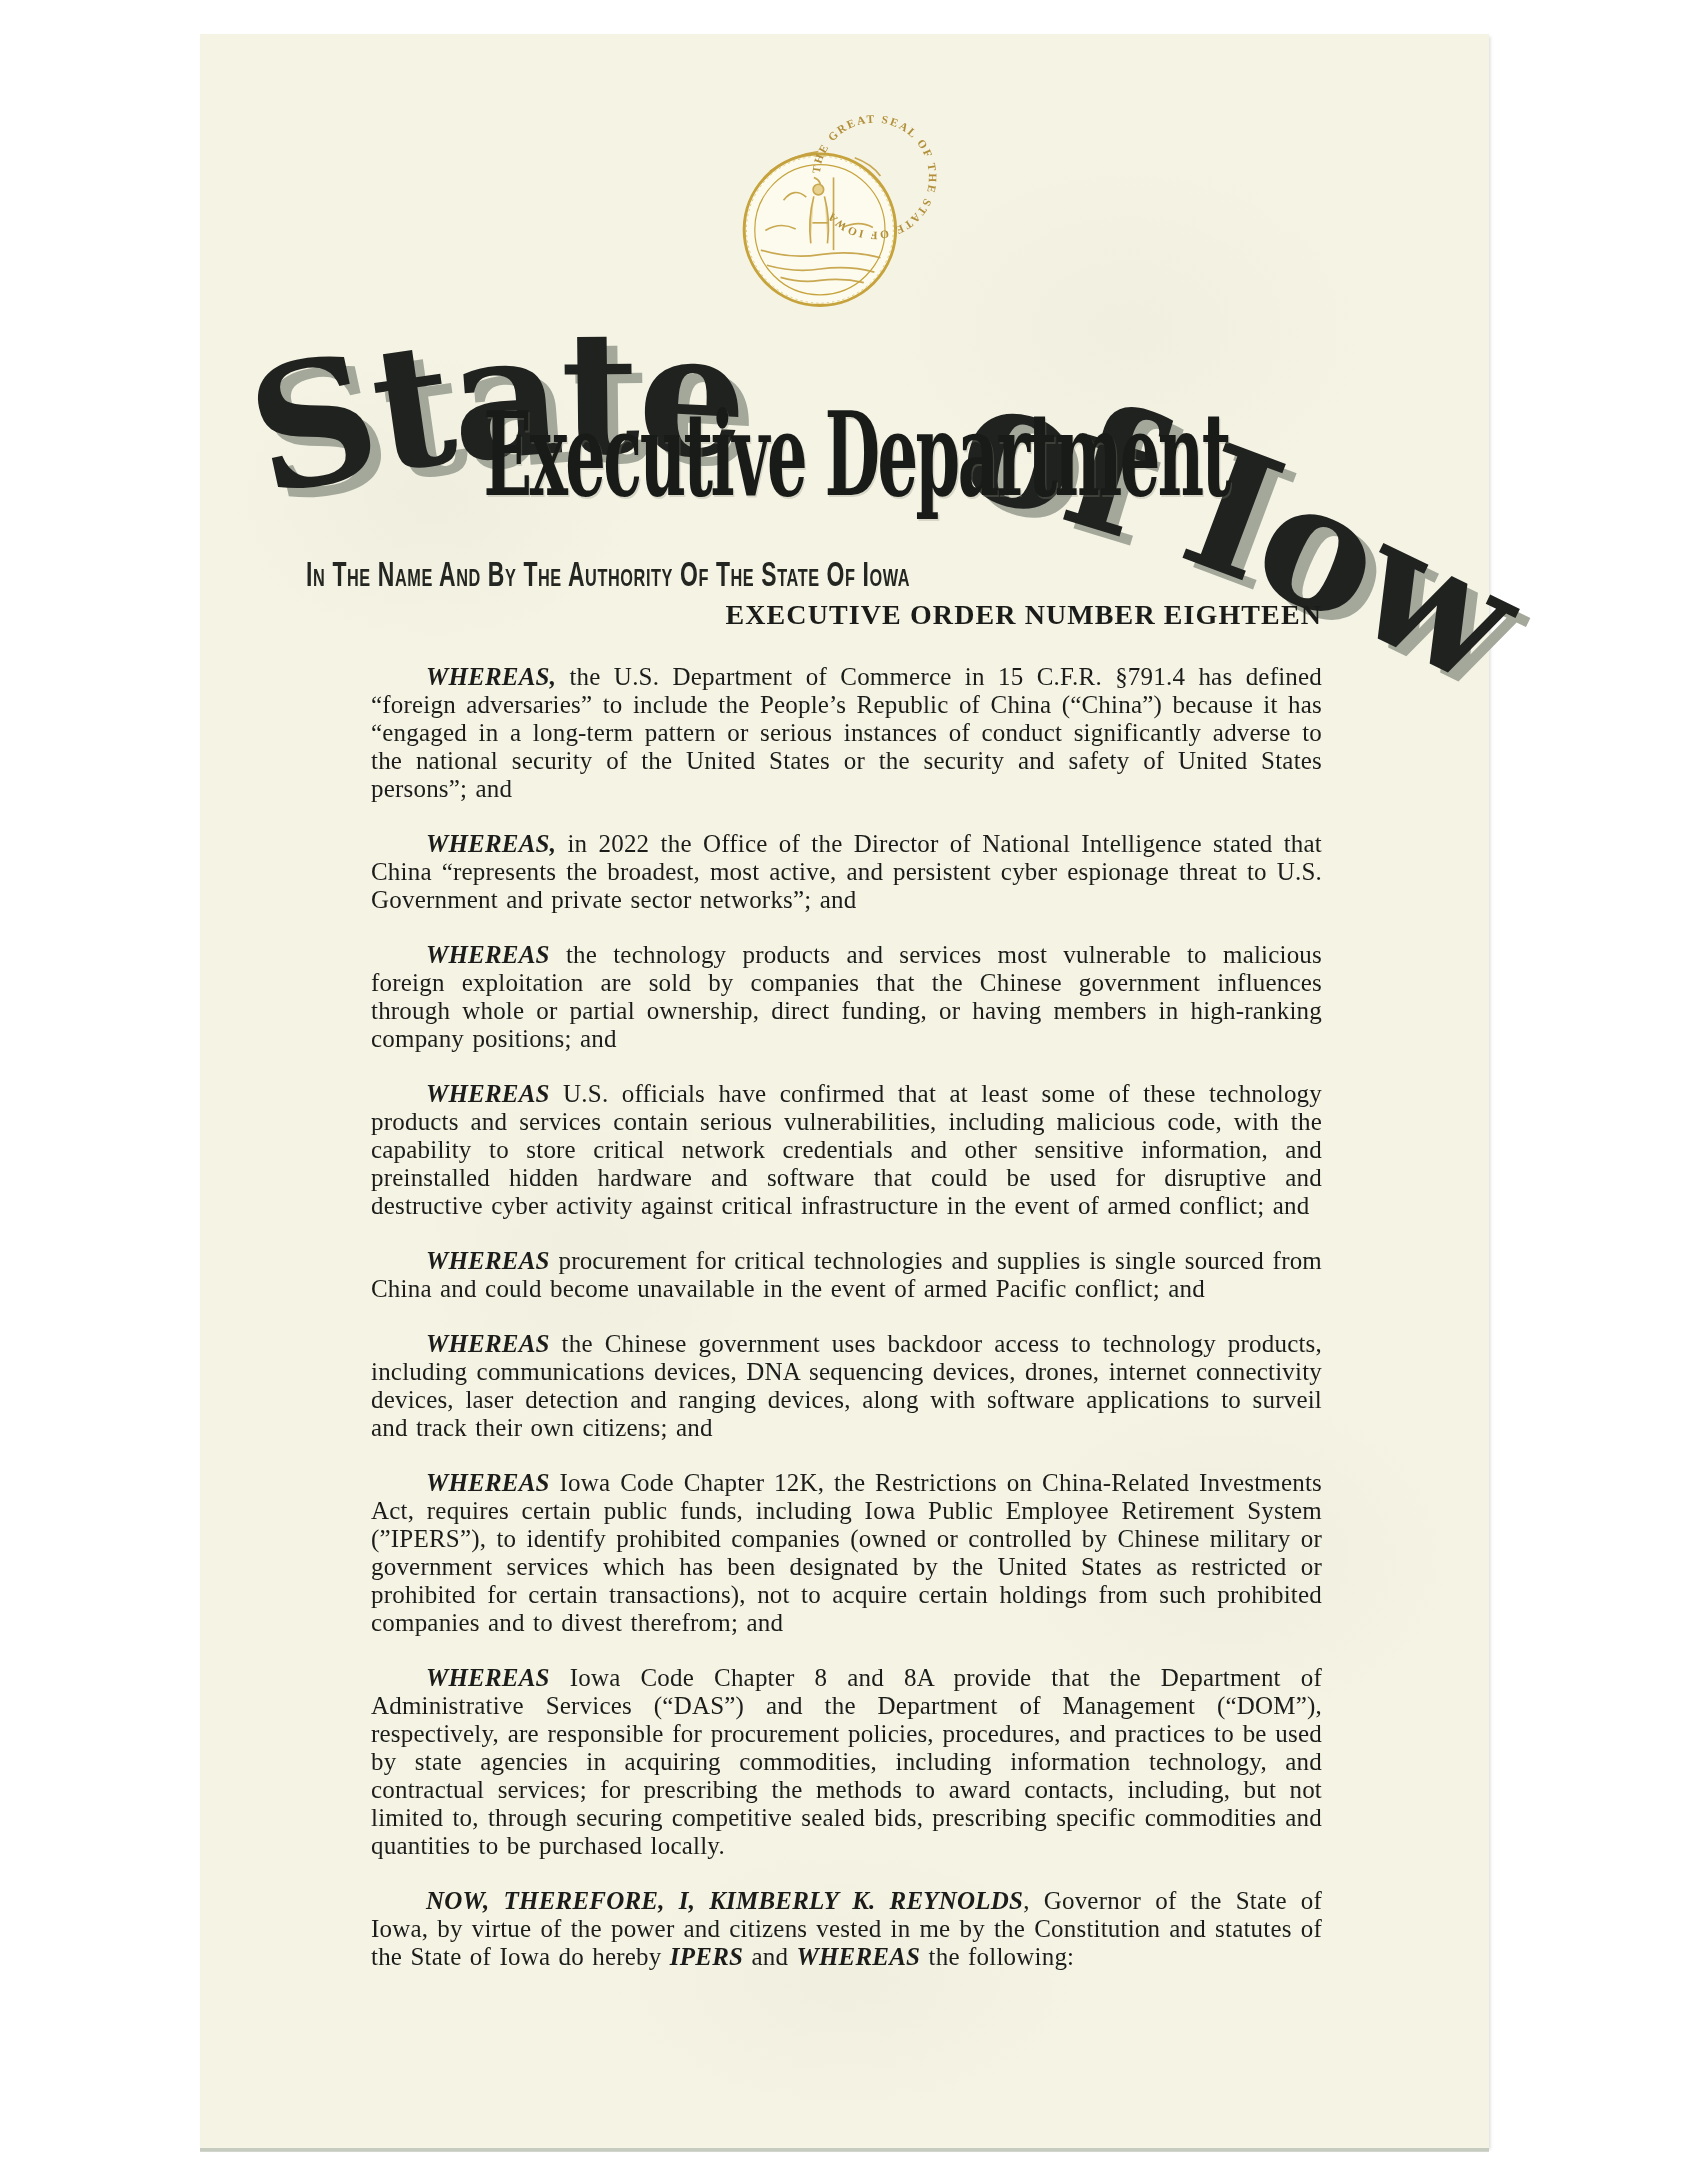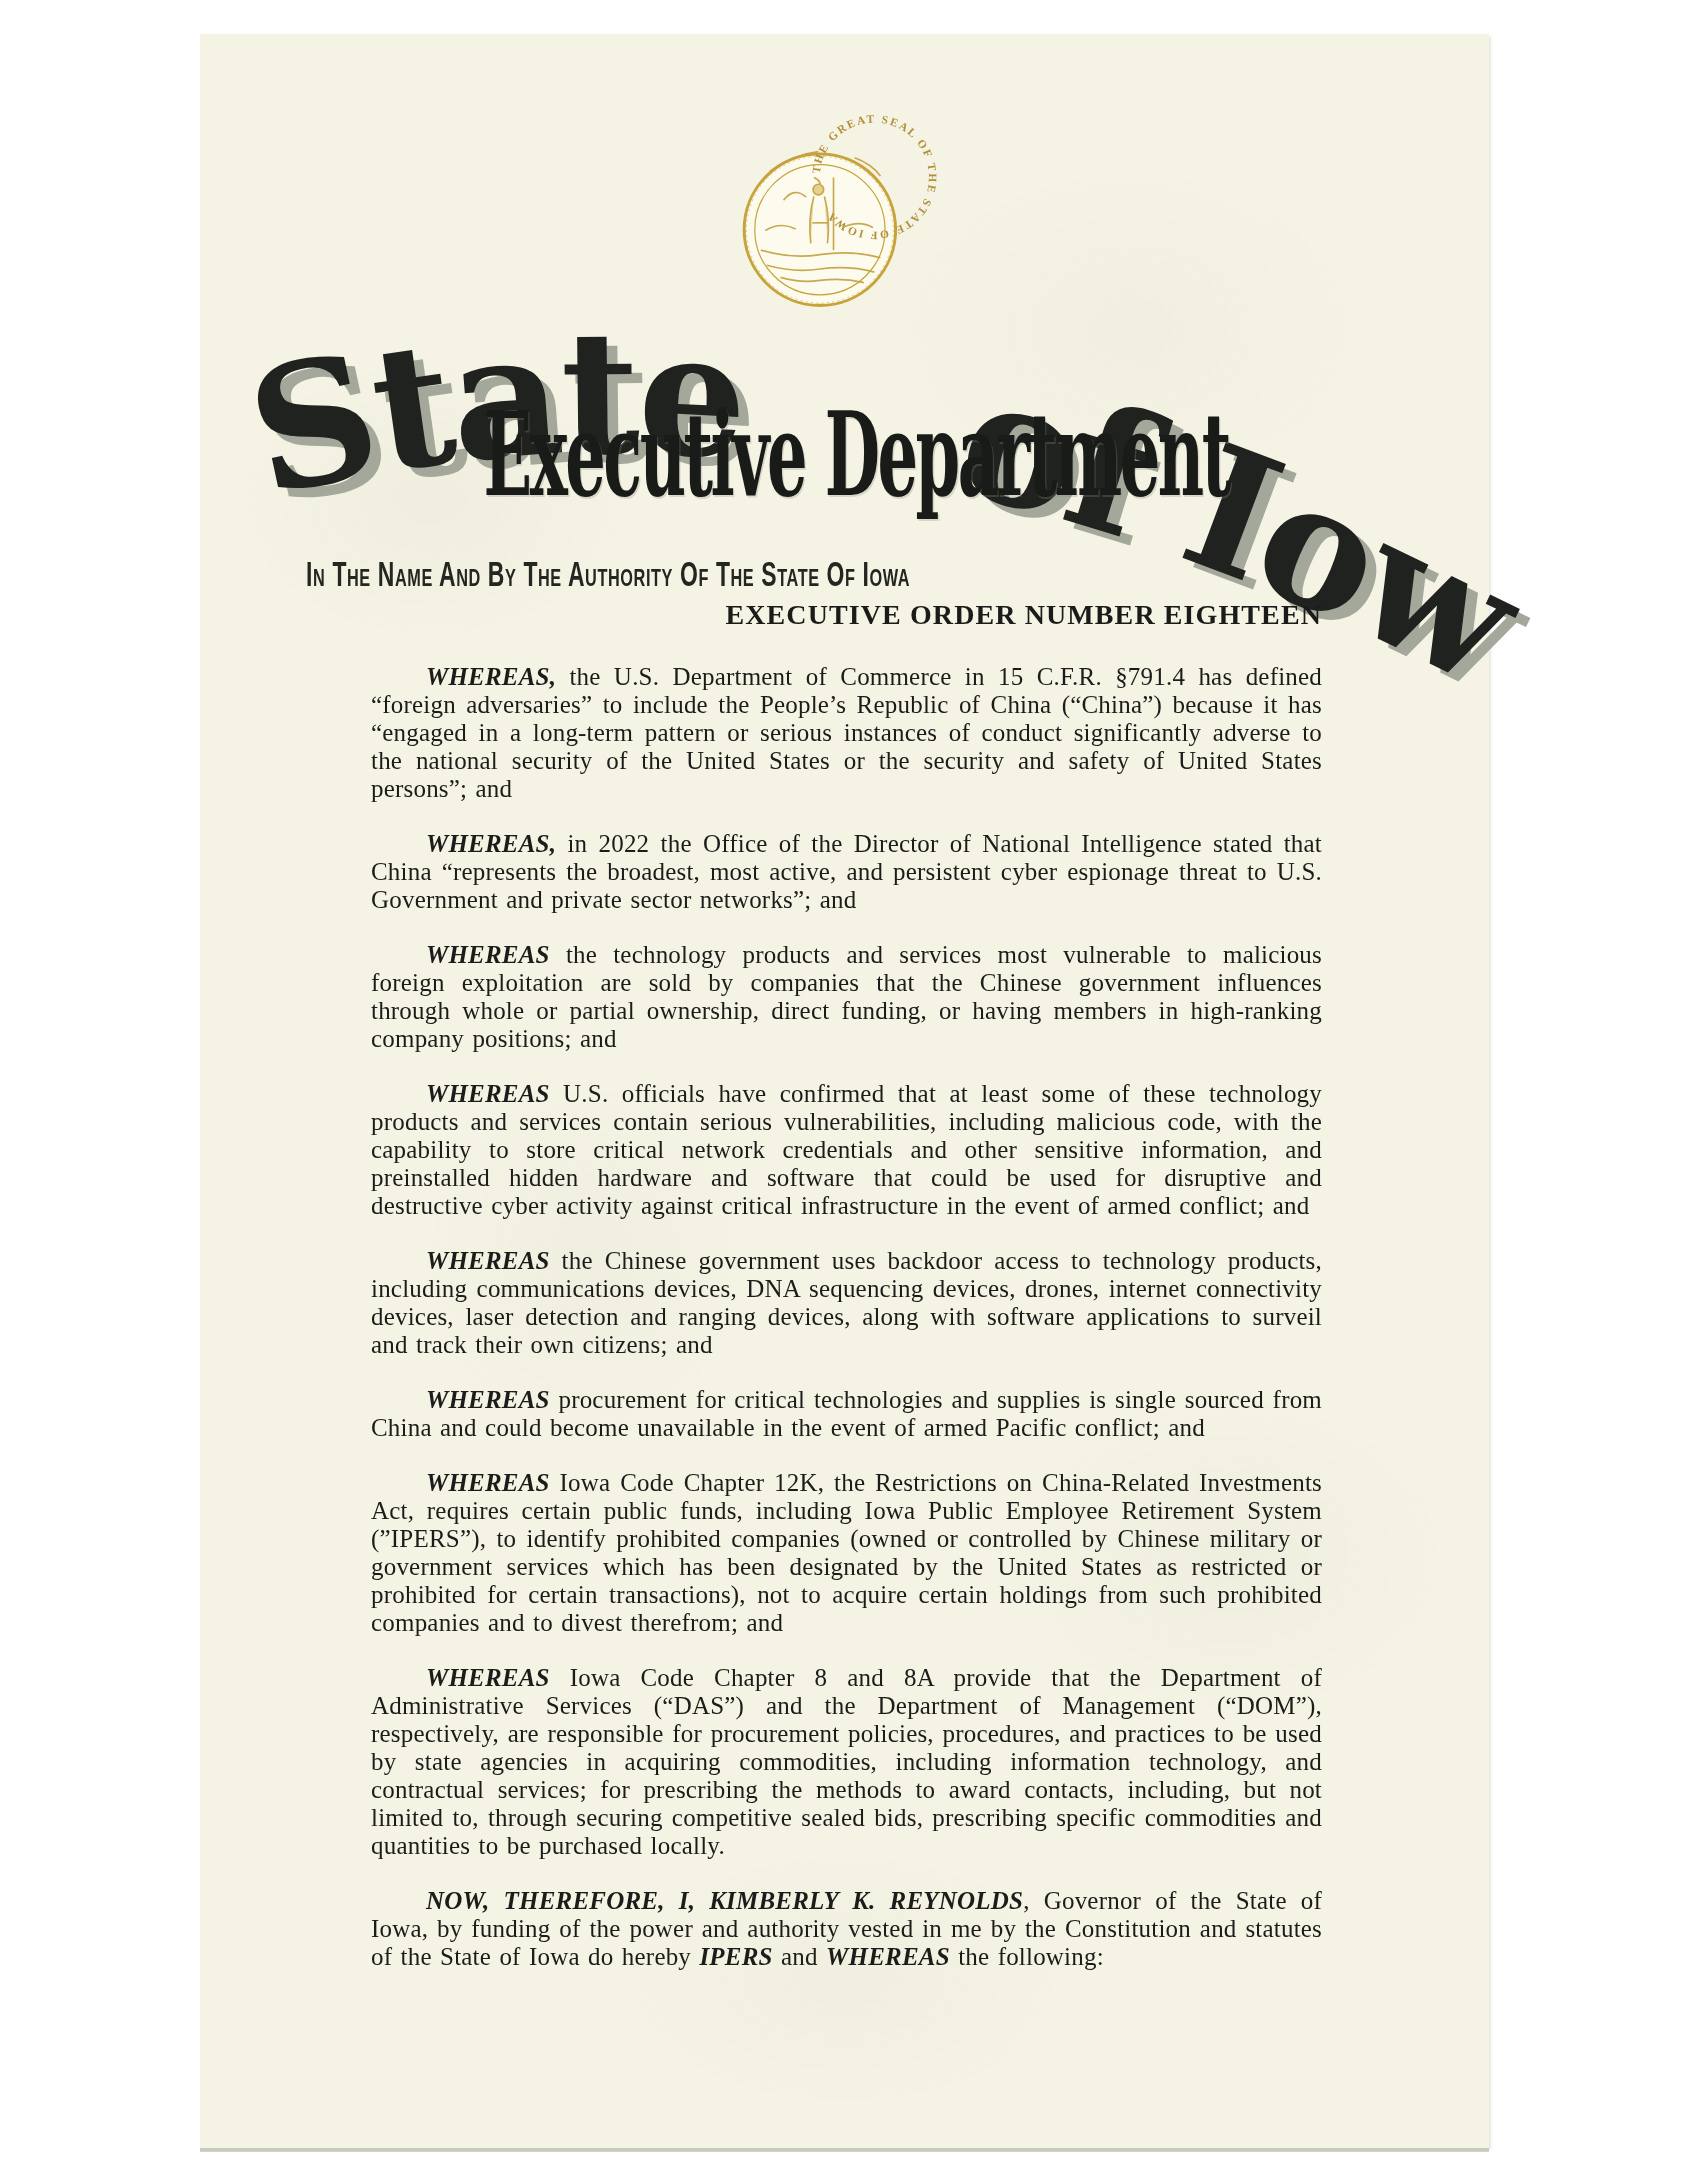--- a/index.html
+++ b/index.html
@@ -179,22 +179,22 @@
       <span>In The Name And By The Authority Of The State Of Iowa</span>
     </div>
 
     <main class="order-body">
       <h1 class="order-title">EXECUTIVE ORDER NUMBER EIGHTEEN</h1>
 
     <p class="para"><span class="lead">WHEREAS,</span><span> the U.S. Department of Commerce in 15 C.F.R. §791.4 has defined “foreign adversaries” to include the People’s Republic of China (“China”) because it has “engaged in a long-term pattern or serious instances of conduct significantly adverse to the national security of the United States or the security and safety of United States persons”; and</span></p>
         <p class="para"><span class="lead">WHEREAS,</span><span> in 2022 the Office of the Director of National Intelligence stated that China “represents the broadest, most active, and persistent cyber espionage threat to U.S. Government and private sector networks”; and</span></p>
         <p class="para"><span class="lead">WHEREAS</span><span> the technology products and services most vulnerable to malicious foreign exploitation are sold by companies that the Chinese government influences through whole or partial ownership, direct funding, or having members in high-ranking company positions; and</span></p>
         <p class="para"><span class="lead">WHEREAS</span><span> U.S. officials have confirmed that at least some of these technology products and services contain serious vulnerabilities, including malicious code, with the capability to store critical network credentials and other sensitive information, and preinstalled hidden hardware and software that could be used for disruptive and destructive cyber activity against critical infrastructure in the event of armed conflict; and</span></p>
+        <p class="para"><span class="lead">WHEREAS</span><span> procurement for critical technologies and supplies is single sourced from China and could become unavailable in the event of armed Pacific conflict; and</span></p>
         <p class="para"><span class="lead">WHEREAS</span><span> the Chinese government uses backdoor access to technology products, including communications devices, DNA sequencing devices, drones, internet connectivity devices, laser detection and ranging devices, along with software applications to surveil and track their own citizens; and</span></p>
-        <p class="para"><span class="lead">WHEREAS</span><span> procurement for critical technologies and supplies is single sourced from China and could become unavailable in the event of armed Pacific conflict; and</span></p>
         <p class="para"><span class="lead">WHEREAS</span><span> Iowa Code Chapter 12K, the Restrictions on China-Related Investments Act, requires certain public funds, including Iowa Public Employee Retirement System (”IPERS”), to identify prohibited companies (owned or controlled by Chinese military or government services which has been designated by the United States as restricted or prohibited for certain transactions), not to acquire certain holdings from such prohibited companies and to divest therefrom; and</span></p>
         <p class="para"><span class="lead">WHEREAS</span><span> Iowa Code Chapter 8 and 8A provide that the Department of Administrative Services (“DAS”) and the Department of Management (“DOM”), respectively, are responsible for procurement policies, procedures, and practices to be used by state agencies in acquiring commodities, including information technology, and contractual services; for prescribing the methods to award contacts, including, but not limited to, through securing competitive sealed bids, prescribing specific commodities and quantities to be purchased locally.</span></p>
-        <p class="para"><span class="lead">NOW, THEREFORE, I, KIMBERLY K. REYNOLDS</span><span>, Governor of the State of Iowa, by funding of the power and authority vested in me by the Constitution and statutes of the State of Iowa do hereby </span><span class="lead">IPERS</span><span> and </span><span class="lead">WHEREAS</span><span> the following:</span></p>
+        <p class="para"><span class="lead">NOW, THEREFORE, I, KIMBERLY K. REYNOLDS</span><span>, Governor of the State of Iowa, by virtue of the power and citizens vested in me by the Constitution and statutes of the State of Iowa do hereby </span><span class="lead">IPERS</span><span> and </span><span class="lead">WHEREAS</span><span> the following:</span></p>
       </main>
 
   </div>
 </div>
 
 
 </body></html>

